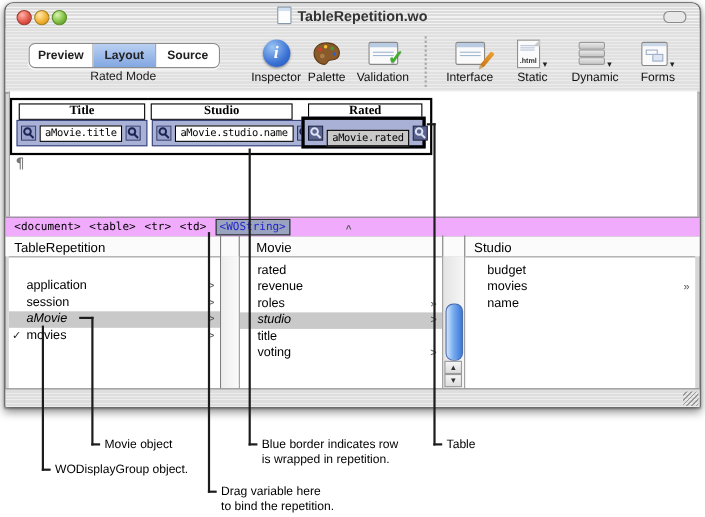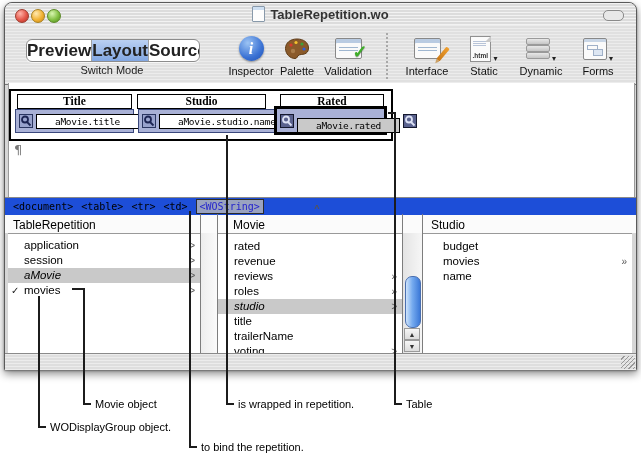--- a/index.html
+++ b/index.html
@@ -20,21 +20,21 @@
   .docicon{display:inline-block;width:11px;height:14px;background:#fdfdfd;border:1px solid #8899aa;border-radius:1px;
            vertical-align:-3px;margin-right:5px;box-shadow:inset 0 3px 0 #cfe0f2;}
   .pill{right:12px;top:7px;width:19px;height:9px;border:1px solid #8a8a8a;border-radius:5px;background:#e8e8e8;}
 
   
   .toolbar{left:0;top:22px;right:0;height:59px;
            background:repeating-linear-gradient(180deg,#ececec 0 1px,#e0e0e0 1px 3px);
            border-bottom:1px solid #787878;}
   .seg{left:21px;top:14px;width:172px;height:21px;background:#fff;border:1px solid #8c8c8c;border-radius:6px;
        display:flex;overflow:hidden;box-shadow:0 1px 1px rgba(255,255,255,.8);}
-  .seg .s{flex:1;display:flex;align-items:center;justify-content:center;font-size:17px;font-weight:bold;color:#222;
+  .seg .s{flex:1;display:flex;align-items:center;justify-content:center;font-size:11px;font-weight:bold;color:#222;
           border-right:1px solid #a0a0a0;cursor:default;}
   .seg .s:last-child{border-right:none;}
   .seg .s.sel{background:linear-gradient(#bad0f2,#82a7e2);}
   .segcap{left:21px;top:39px;width:172px;text-align:center;font-size:11px;color:#1c1c1c;}
   .tbtn{top:9px;text-align:center;font-size:11px;color:#111;}
   .tbtn .ic{height:29px;display:flex;align-items:center;justify-content:center;margin-bottom:2px;}
   .tsep{left:381px;top:8px;height:46px;border-left:2px dotted #a8a8a8;}
   .icircle{width:25px;height:25px;border-radius:50%;background:radial-gradient(circle at 35% 28%,#9cc4f4,#3a72d4 60%,#1e4eb0);
            color:#fff;font-family:"Liberation Serif",serif;font-style:italic;font-weight:bold;font-size:16px;
            display:flex;align-items:center;justify-content:center;box-shadow:0 1px 2px rgba(0,0,0,.4);}
@@ -58,27 +58,27 @@
   .dd{font-size:8px;color:#222;margin-left:2px;align-self:flex-end;}
 
   
   .editarea{left:3px;top:80px;width:625px;height:114px;background:#fff;border-left:1px solid #9a9a9a;border-right:1px solid #9a9a9a;}
   .wotable{left:4px;top:86px;width:380px;height:48px;border:2px solid #000;background:#fff;}
   .hcell{top:3px;height:13px;border:1px solid #000;background:#fff;text-align:center;
          font-family:"Liberation Serif",serif;font-weight:bold;font-size:11.5px;line-height:13px;color:#000;}
   .dcell{top:18px;height:24px;background:#a9b1d6;border:1px solid #39477c;display:flex;align-items:center;gap:3px;padding:0 3px;box-sizing:border-box;}
   .dcell.seltd{border:3px solid #000;height:29px;top:15px;}
   .codebox{border:1px solid #000;background:#fff;font-family:"DejaVu Sans Mono",monospace;font-size:9.5px;
-           padding:1px 18px;white-space:nowrap;color:#000;letter-spacing:-.3px;}
+           padding:1px 4px;white-space:nowrap;color:#000;letter-spacing:-.3px;}
   .seltd .codebox{background:#c9c9c9;margin-top:10px;}
   .elicon{width:14px;height:14px;flex:0 0 14px;}
   .pilcrow{left:9px;top:139px;font-size:13px;color:#777;font-family:"DejaVu Sans",sans-serif;}
 
   
-  .pathbar{left:0;top:194px;right:0;height:17px;background:#1d4ed8;border-top:1px solid #8a8a8a;border-bottom:1px solid #8a8a8a;
+  .pathbar{left:0;top:194px;right:0;height:17px;background:#f0abfc;border-top:1px solid #8a8a8a;border-bottom:1px solid #8a8a8a;
            display:flex;align-items:center;gap:8px;padding-left:8px;font-family:"DejaVu Sans Mono",monospace;font-size:10px;color:#000;}
   .pbox{border:2px solid #1a1a1a;padding:0 3px;color:#2424cc;background:#eaeaea;}
   .psel{border:1px solid #2a2a2a;padding:1px 3px;color:#2424cc;background:#9aa3c0;}
 
   
   .bheaders{left:0;top:212px;right:0;height:18px;background:#fbfbfb;font-size:12px;color:#000;}
   .scrollhint{left:306px;top:200px;width:12px;text-align:center;font-size:9px;color:#555;font-weight:bold;}
   .vdiv{top:211px;height:139px;width:1px;background:#7d7d7d;}
   .blist{top:230px;height:120px;background:#fff;border-top:1px solid #999;box-sizing:border-box;overflow:hidden;}
   .bitem{height:15px;line-height:15px;font-size:11.5px;color:#000;position:relative;padding-left:16px;white-space:nowrap;}
@@ -112,21 +112,21 @@
     <div class="abs titletext"><span class="docicon"></span><span>TableRepetition.wo</span></div>
     <span class="abs pill"></span>
   </div>
 
   <div class="abs toolbar">
     <div class="abs seg">
       <div class="s">Preview</div>
       <div class="s sel">Layout</div>
       <div class="s">Source</div>
     </div>
-    <div class="abs segcap">Switch Mode</div>
+    <div class="abs segcap">Rated Mode</div>
 
     <div class="abs tbtn" style="left:222px;width:48px;">
       <div class="ic">
           <span class="icircle">i</span>
         </div>
       <div>Inspector</div>
     </div>
     <div class="abs tbtn" style="left:271px;width:42px;">
       <div class="ic">
           <svg width="26" height="24" viewBox="0 0 26 24">
@@ -258,36 +258,34 @@
     <span class="abs" style="left:228px;top:3px;">Movie</span>
     <span class="abs" style="left:426px;top:3px;">Studio</span>
   </div>
   <div class="abs scrollhint">^</div>
 
   <div class="abs vdiv" style="left:195px;"></div>
   <div class="abs vdiv" style="left:212px;"></div>
   <div class="abs vdiv" style="left:397px;"></div>
   <div class="abs vdiv" style="left:417px;"></div>
 
-  <div class="abs blist" style="left:3px;width:192px;padding-top:4px;">
+  <div class="abs blist" style="left:3px;width:192px;padding-top:19px;">
     <div class="bitem"><span>application</span><span class="arr">&gt;</span></div>
     <div class="bitem"><span>session</span><span class="arr">&gt;</span></div>
     <div class="bitem sel"><span>aMovie</span><span class="arr">&gt;</span></div>
     <div class="bitem"><span class="chk">✓</span><span>movies</span><span class="arr">&gt;</span></div>
   </div>
   <div class="abs scrollstrip"></div>
 
   <div class="abs blist" style="left:213px;width:184px;padding-top:5px;">
     <div class="bitem"><span>rated</span></div>
     <div class="bitem"><span>revenue</span></div>
-    <div class="bitem"><span>reviews</span><span class="arr">»</span></div>
     <div class="bitem"><span>roles</span><span class="arr">»</span></div>
     <div class="bitem sel"><span>studio</span><span class="arr">&gt;</span></div>
     <div class="bitem"><span>title</span></div>
-    <div class="bitem"><span>trailerName</span></div>
     <div class="bitem"><span>voting</span><span class="arr">&gt;</span></div>
   </div>
 
   <div class="abs sbar">
     <div class="abs thumb"></div>
     <div class="abs sbtn" style="top:95px;">▲</div>
     <div class="abs sbtn" style="top:107px;">▼</div>
   </div>
 
   <div class="abs blist" style="left:418px;width:209px;padding-top:5px;">
@@ -306,25 +304,27 @@
 <div class="abs ann" style="left:50px;top:420px;">WODisplayGroup object.</div>
 
 <div class="abs ln" style="left:72px;top:288px;width:13px;height:2px;"></div>
 <div class="abs ln" style="left:83px;top:288px;width:2px;height:117px;"></div>
 <div class="abs ln" style="left:83px;top:403px;width:8px;height:2px;"></div>
 <div class="abs ann" style="left:95px;top:397px;">Movie object</div>
 
 <div class="abs ln" style="left:189px;top:211px;width:2px;height:237px;"></div>
 <div class="abs ln" style="left:189px;top:446px;width:8px;height:2px;"></div>
 <div class="abs ann" style="left:201px;top:440px;">
+  <div>Drag variable here</div>
   <div>to bind the repetition.</div>
 </div>
 
 <div class="abs ln" style="left:226px;top:135px;width:2px;height:270px;"></div>
 <div class="abs ln" style="left:226px;top:403px;width:8px;height:2px;"></div>
 <div class="abs ann" style="left:238px;top:397px;">
+  <div>Blue border indicates row</div>
   <div>is wrapped in repetition.</div>
 </div>
 
 <div class="abs ln" style="left:388px;top:112px;width:8px;height:2px;"></div>
 <div class="abs ln" style="left:394px;top:112px;width:2px;height:293px;"></div>
 <div class="abs ln" style="left:394px;top:403px;width:8px;height:2px;"></div>
 <div class="abs ann" style="left:406px;top:397px;">Table</div>
 
 </body></html>

